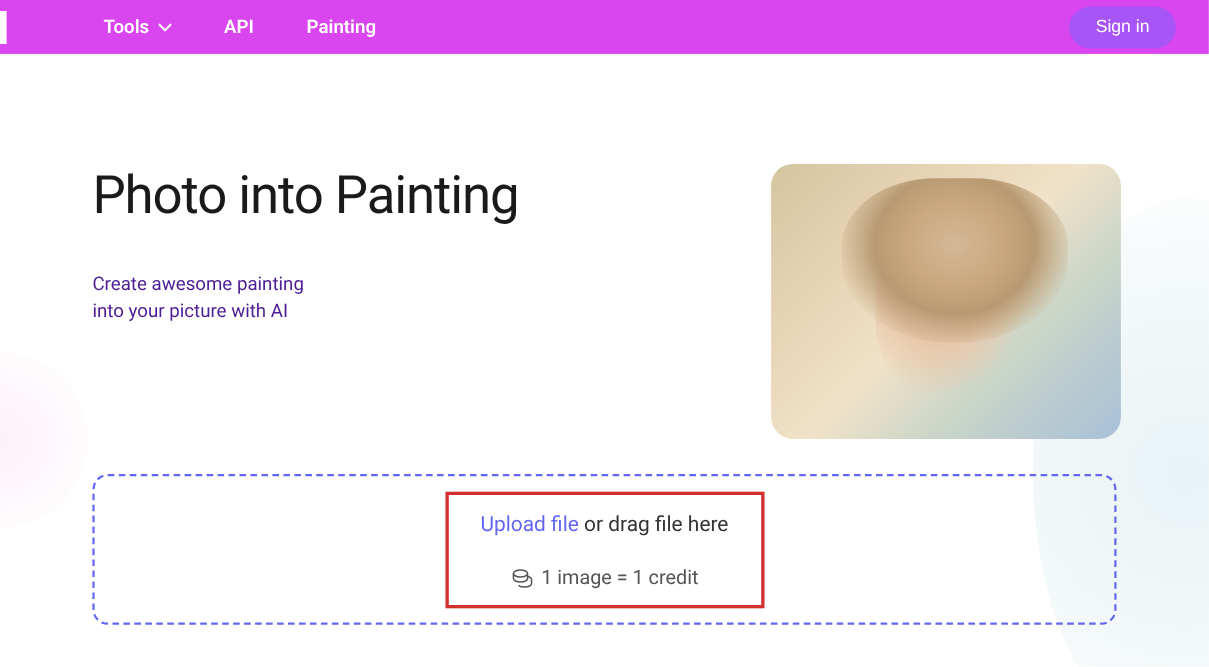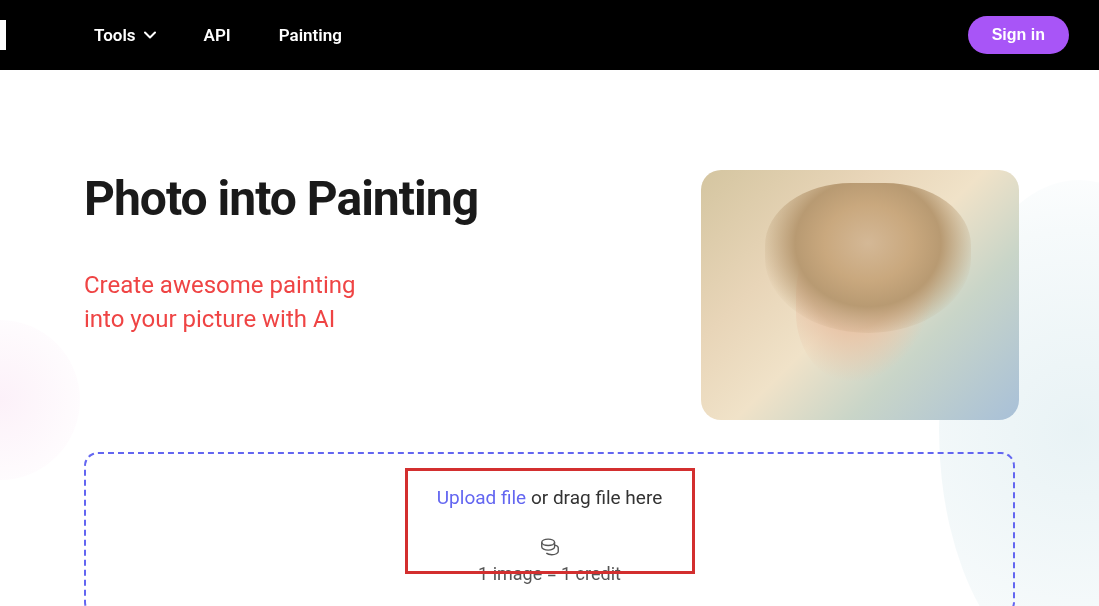--- a/index.html
+++ b/index.html
@@ -9,22 +9,22 @@
     }
     body {
       font-family: -apple-system, BlinkMacSystemFont, 'Segoe UI', Roboto, Arial, sans-serif;
       width: 1099px;
       height: 606px;
       overflow: hidden;
       background: #fff;
       position: relative;
     }
     .navbar {
-      background: #000000;
-      height: 70px;
+      background: #d946ef;
+      height: 49px;
       display: flex;
       align-items: center;
       justify-content: space-between;
       padding: 0 30px 0 0;
     }
     .nav-left {
       display: flex;
       align-items: center;
       gap: 50px;
       padding-left: 0;
@@ -60,43 +60,43 @@
       width: 12px;
       height: 8px;
     }
     .sign-in-btn {
       background: #a855f7;
       color: #fff;
       border: none;
       padding: 10px 24px;
       border-radius: 22px;
       font-size: 16px;
-      font-weight: 700;
+      font-weight: 400;
       cursor: pointer;
     }
     .main-content {
       display: flex;
       padding: 100px 80px 0 84px;
       gap: 60px;
       position: relative;
     }
     .text-section {
       flex: 1;
       padding-top: 0;
     }
     .page-title {
       font-size: 48px;
-      font-weight: 700;
+      font-weight: 400;
       color: #1a1a1a;
       margin-bottom: 42px;
       letter-spacing: -1px;
     }
     .subtitle {
-      font-size: 24px;
-      color: #ef4444;
+      font-size: 17px;
+      color: #4c1d95;
       line-height: 1.4;
       font-weight: 400;
       margin-top: 24px;
     }
     .hero-image {
       width: 318px;
       height: 250px;
       border-radius: 20px;
       overflow: hidden;
       flex-shrink: 0;
@@ -151,21 +151,20 @@
       color: #6366f1;
       cursor: pointer;
     }
     .credit-info {
       display: flex;
       align-items: center;
       justify-content: center;
       gap: 6px;
       font-size: 18px;
       color: #555;
-      flex-direction: column;
     }
     .coins-icon {
       width: 22px;
       height: 22px;
       display: inline-flex;
     }
     .bg-circle-left {
       position: absolute;
       left: -80px;
       top: 320px;

